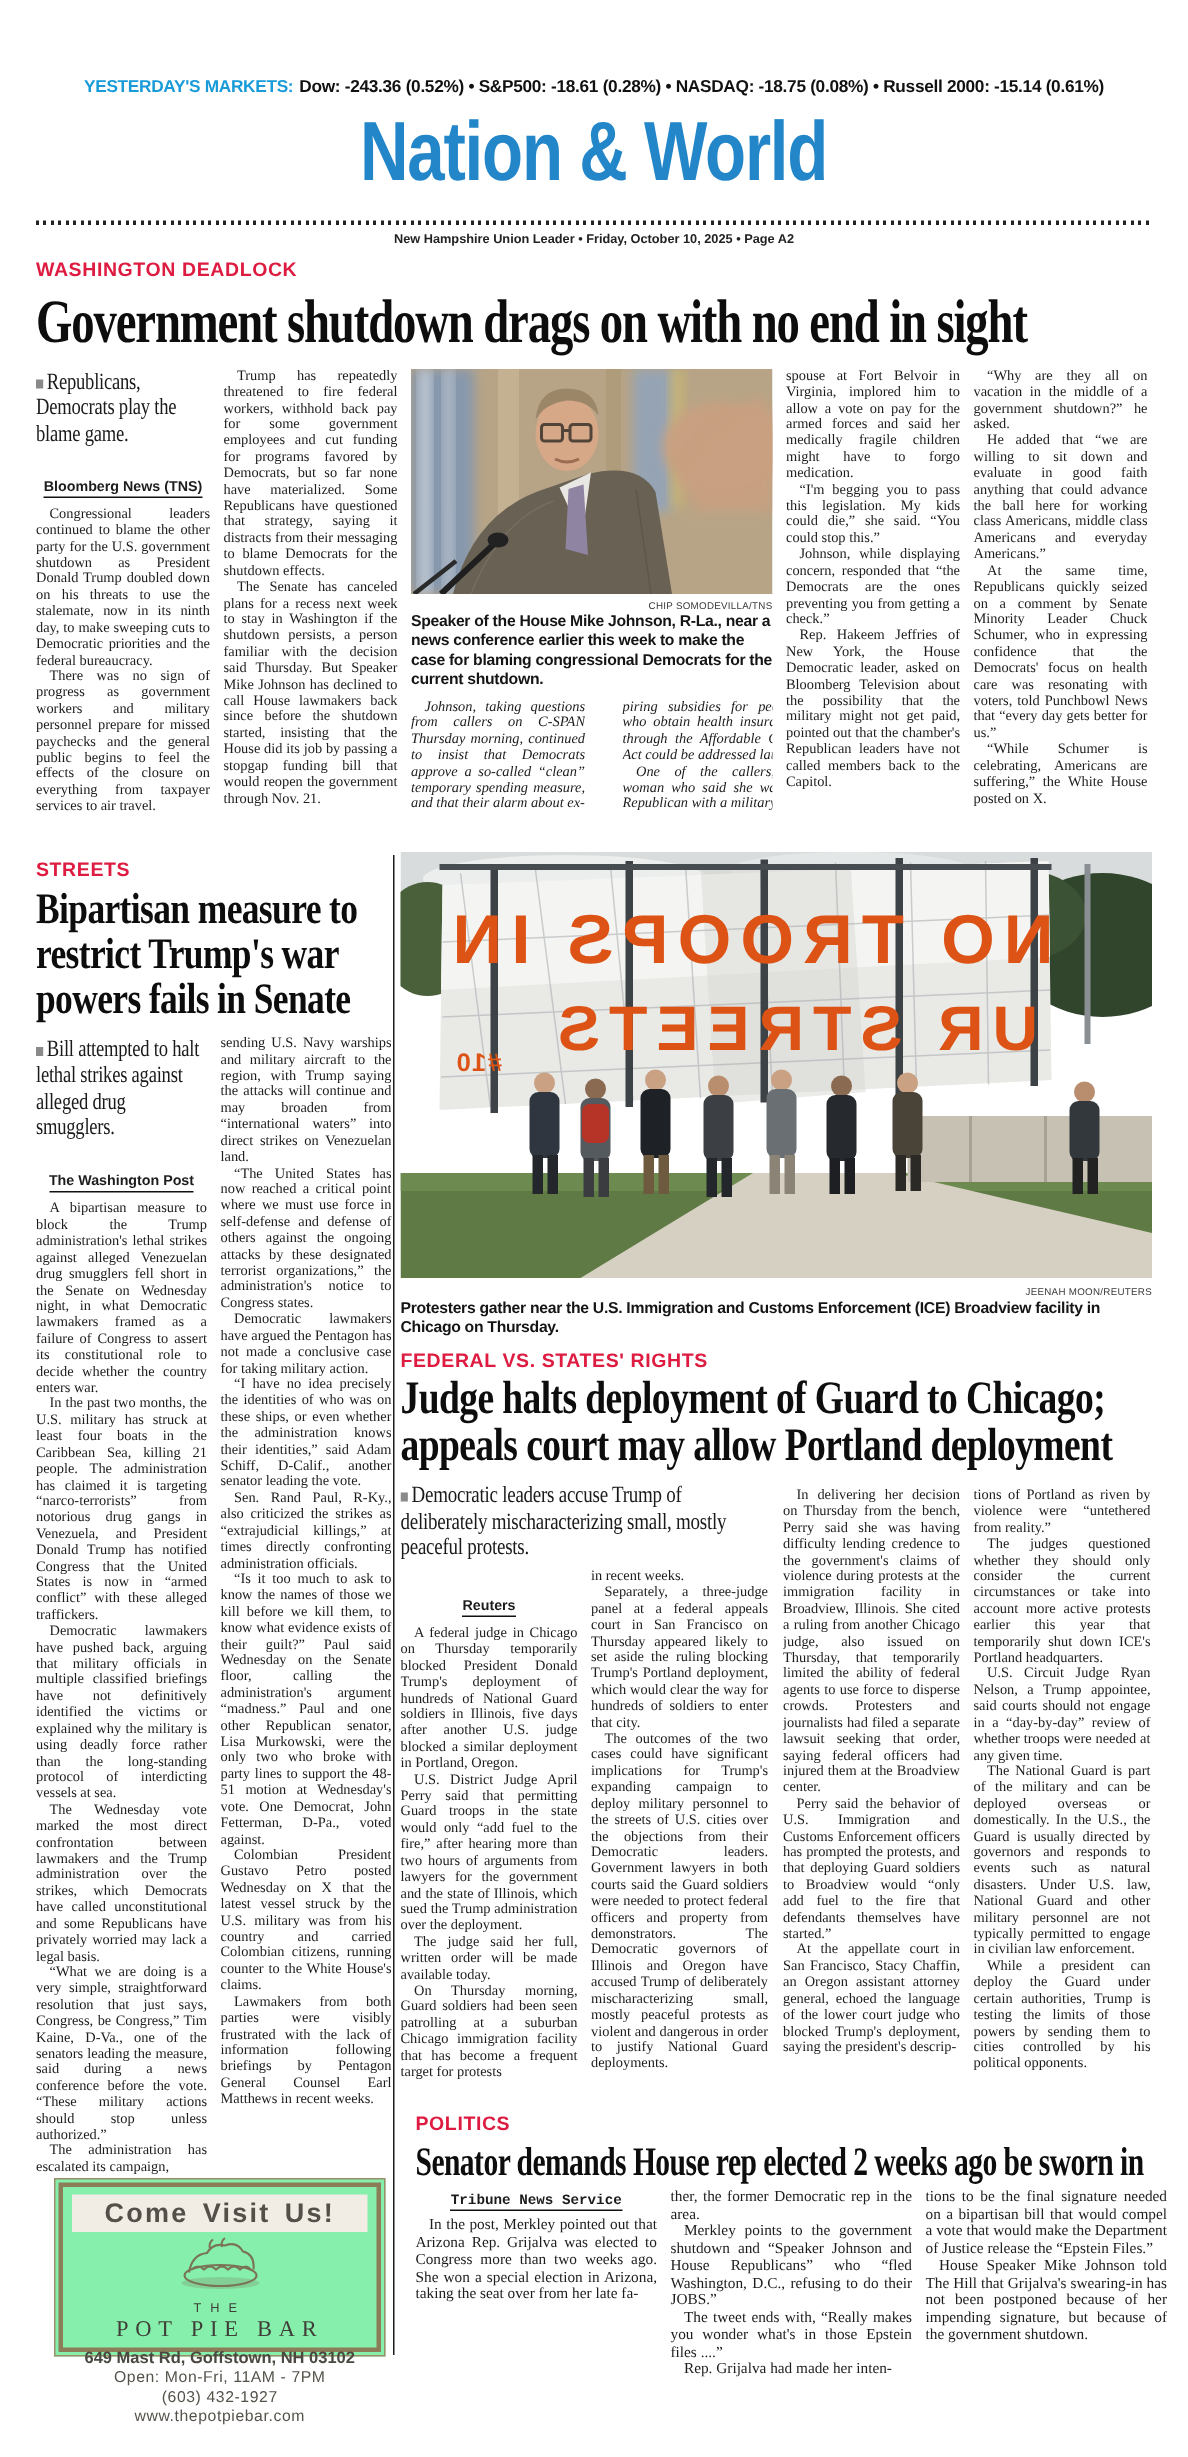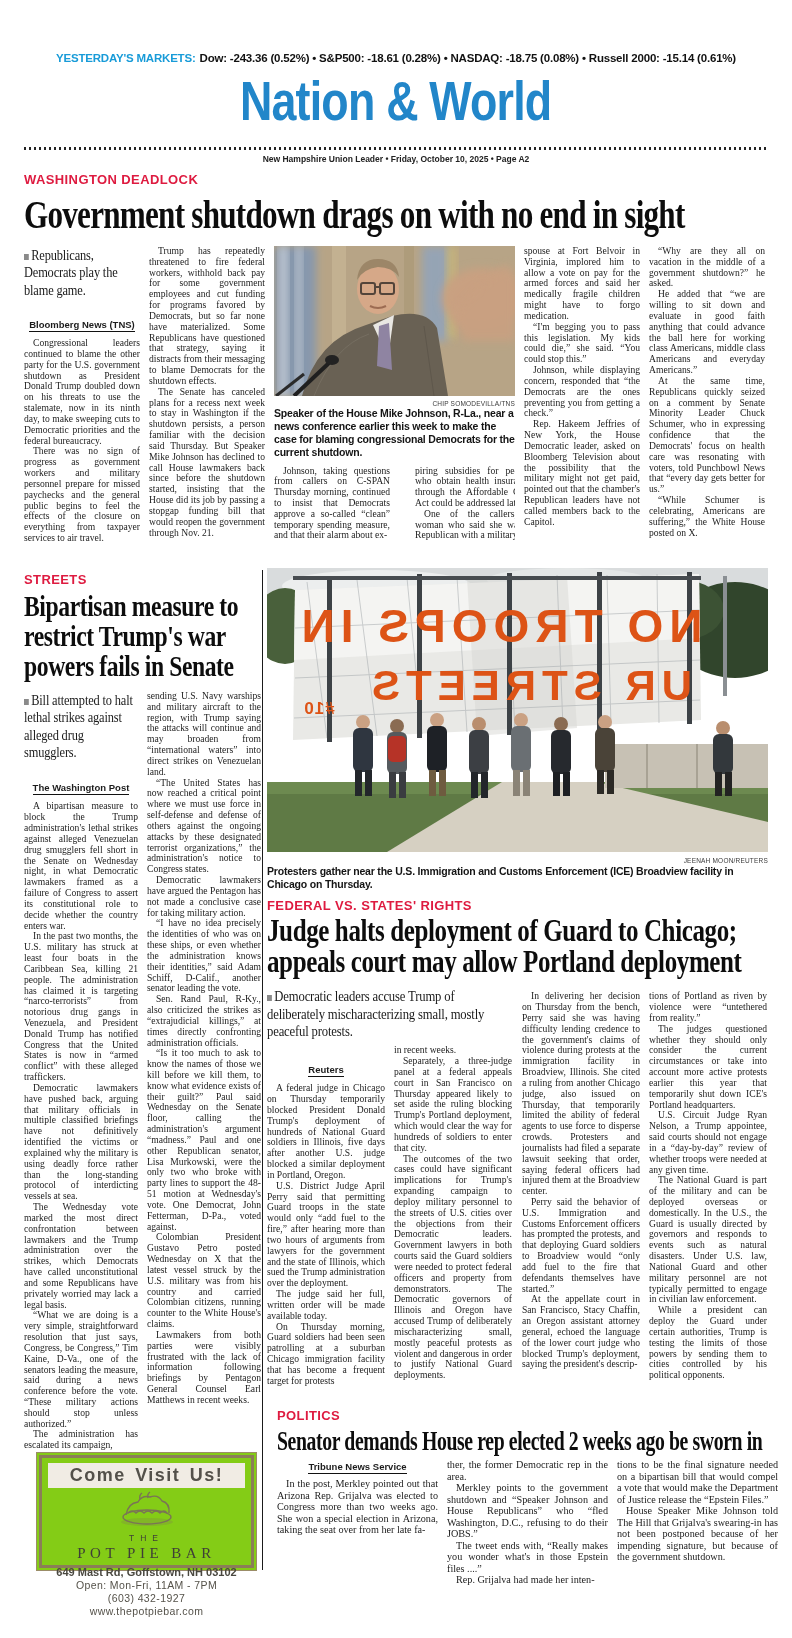--- a/index.html
+++ b/index.html
@@ -36,21 +36,21 @@
   .cols{display:flex; gap:9px; overflow:hidden;}
   .col{overflow:hidden;}
   .vrule{position:absolute; left:262px; top:570px; width:1px; height:1000px; background:#1a1a1a;}
   
   .sec-shutdown{position:absolute; left:24px; top:172px; width:744px;}
   .sec-shutdown .hl-wrap{margin-top:3px; height:46px; white-space:nowrap; overflow:visible;}
   .sec-shutdown .hl{font-size:41px; letter-spacing:-1px; transform:scaleX(.76); white-space:nowrap;}
   .sec-shutdown .cols{margin-top:10px; height:318px;}
   .sec-shutdown .col{width:116px; flex:0 0 116px;}
   .photo-block{flex:0 0 241px; width:241px;}
-  .photo-block .inner-cols{display:flex; gap:25px; margin-top:6px; height:96px; overflow:hidden;}
+  .photo-block .inner-cols{display:flex; gap:25px; margin-top:6px; height:96px; overflow:hidden;font-style:italic;}
   .photo-block .inner-cols .col{width:116px; flex:0 0 116px;}
   .sh-subhead{width:145px; transform:scaleX(.8); margin-bottom:2px;}
   
   .sec-congress{position:absolute; left:24px; top:572px; width:238px;}
   .sec-congress .hl-wrap{margin-top:4px; height:92px;}
   .sec-congress .hl{font-size:29px; line-height:1.04; letter-spacing:-.5px; width:292px; transform:scaleX(.815);}
   .sec-congress .cols{margin-top:8px; height:764px;}
   .sec-congress .col{width:114px; flex:0 0 114px;}
   .cg-subhead{width:143px; transform:scaleX(.8); margin-bottom:3px;}
   
@@ -65,24 +65,24 @@
   .guard-half .cols{margin-top:4px;}
   .guard-half .col{width:118px; flex:0 0 118px;}
   .gd-subhead{width:300px; transform:scaleX(.817); margin-bottom:2px;}
   
   .sec-politics{position:absolute; left:277px; top:1408px; width:503px;}
   .sec-politics .hl-wrap{margin-top:3px; height:28px; white-space:nowrap;}
   .sec-politics .hl{font-size:27px; letter-spacing:-.5px; transform:scaleX(.73); white-space:nowrap;}
   .sec-politics .cols{margin-top:5px; height:150px;}
   .sec-politics .col{width:161px; flex:0 0 161px;}
   .sec-politics .body{font-size:10.2px;}
-  .sec-politics .byline{margin:2px 0 4px;}
+  .sec-politics .byline{margin:2px 0 4px;font-family:Liberation Mono, monospace;}
   
   .ad{position:absolute; left:36px; top:1452px; width:221px; height:119px;
-      border:1px solid #9b8d68; padding:2px; background:#84cc16;}
+      border:1px solid #9b8d68; padding:2px; background:#86efac;}
   .ad-inner{border:3px solid #8b7d58; height:100%; padding:5px 6px 4px; text-align:center;
             font-family:"Liberation Sans",sans-serif; color:#4f4c44;}
   .ad-head{background:#f1ece4; font-weight:700; font-size:18px; letter-spacing:1.5px; word-spacing:3px; color:#53504a; padding:2px 0;}
   .ad-brandrow{display:flex; align-items:center; justify-content:center; gap:6px; margin-top:3px;flex-direction:column;}
   .ad-the{font-size:8.5px; letter-spacing:6px; color:#3f3e38; text-align:center;}
   .ad-name{font-family:"Liberation Serif",serif; font-size:15px; letter-spacing:4.5px; color:#3f3e38; margin-top:2px;}
   .ad-addr{font-weight:700; font-size:11px; margin-top:4px; color:#4a4840;}
   .ad-line{font-size:10.5px; margin-top:1px; letter-spacing:.4px; color:#55524a;}
 </style>
 </head>

